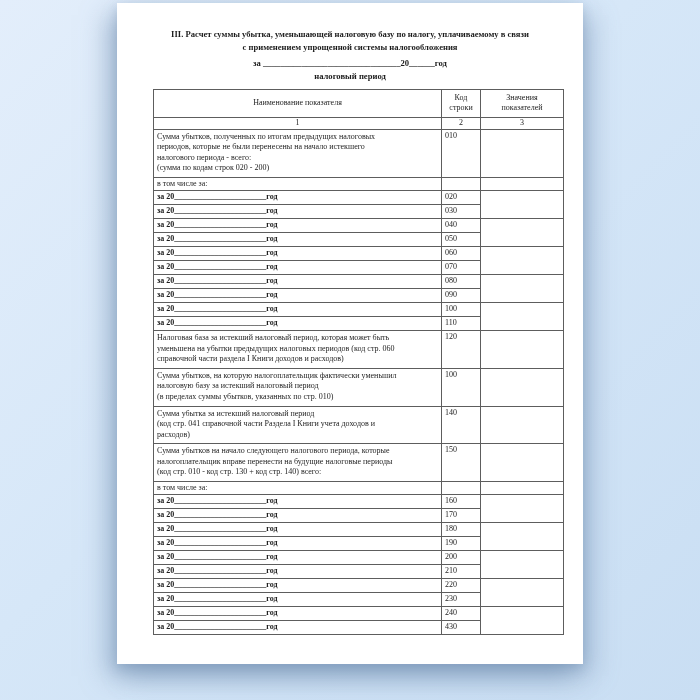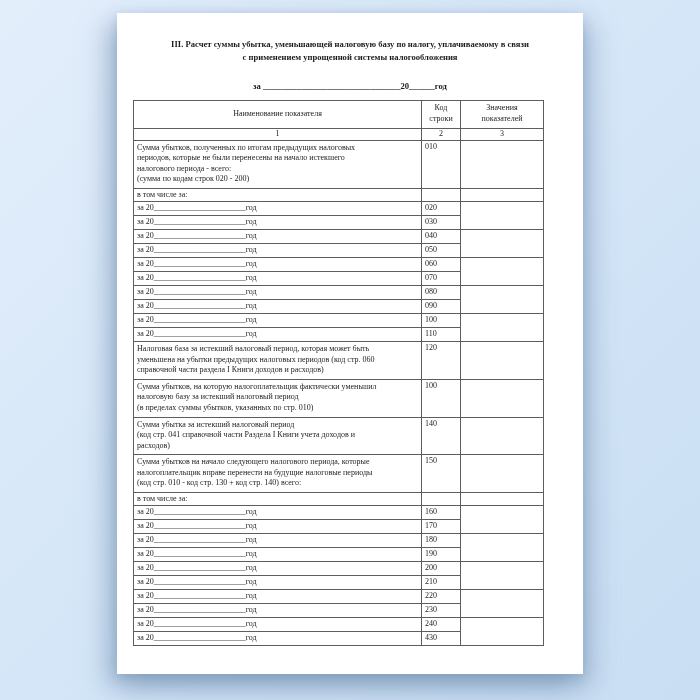--- a/index.html
+++ b/index.html
@@ -2,39 +2,39 @@
 <html><head>
 <meta charset="utf-8">
 <style>
   html, body { margin: 0; padding: 0; }
   body {
     width: 700px; height: 700px; overflow: hidden;
     background: linear-gradient(135deg, #e3eefb 0%, #d6e7f8 45%, #c9def3 100%);
     font-family: "Liberation Serif", "DejaVu Serif", serif;
   }
   .page {
-    position: absolute; left: 117px; top: 13px;
+    position: absolute; left: 117px; top: 3px;
     width: 466px; height: 661px;
     background: #ffffff;
     box-shadow: -10px 12px 24px rgba(108, 138, 173, 0.50),
                  10px 12px 24px rgba(108, 138, 173, 0.38),
                  0 4px 10px rgba(108, 138, 173, 0.30);
     box-sizing: border-box;
     padding-top: 25px;
     color: #1c1c1c;
   }
   .doc-header { text-align: center; }
   .doc-title {
     font-weight: bold; font-size: 8.6px; line-height: 1.55;
     white-space: pre-line;
   }
-  .period-line { font-weight: bold; font-size: 8.6px; line-height: 1.5; margin-top: 15px; }
+  .period-line { font-weight: bold; font-size: 8.6px; line-height: 1.5; margin-top: 2px; }
   .period-caption { font-weight: bold; font-size: 8.6px; line-height: 1.4; }
   table.loss-table {
-    margin: 7px 0 0 16px;
+    margin: 7px 0 0 36px;
     width: 410px;
     border-collapse: collapse;
     table-layout: fixed;
     font-size: 8px;
     color: #1c1c1c;
     border: 1px solid #3c3c3c;
   }
   .loss-table th, .loss-table td {
     border: 1px solid #5d5d5d;
     padding: 1px 3px;
@@ -44,30 +44,31 @@
     overflow: hidden;
   }
   .loss-table th.h {
     font-weight: normal; text-align: center; vertical-align: middle;
     white-space: pre-line; padding: 2px 2px; height: 28px;
   }
   .loss-table th.n { font-weight: normal; text-align: center; padding: 0 2px; height: 12px; }
   .loss-table td.c-code { }
   .loss-table td.item { white-space: pre-line; padding: 2px 3px 3px 3px; }
   .loss-table td.sub  { height: 13px; }
-  .loss-table td.year { height: 14px; white-space: nowrap; }
+  .loss-table td.year { height: 14px; white-space: nowrap; font-weight: bold; }
 </style>
 </head>
 <body>
 
 <div class="page">
   <div class="doc-header">
     <div class="doc-title">III. Расчет суммы убытка, уменьшающей налоговую базу по налогу, уплачиваемому в связи
 с применением упрощенной системы налогообложения</div>
     <div class="period-line">за ________________________________20______год</div>
+    <div class="period-caption">налоговый период</div>
   </div>
 
   <table class="loss-table">
     <colgroup>
       <col style="width:288px">
       <col style="width:39px">
       <col style="width:83px">
     </colgroup>
     <thead>
       <tr>

